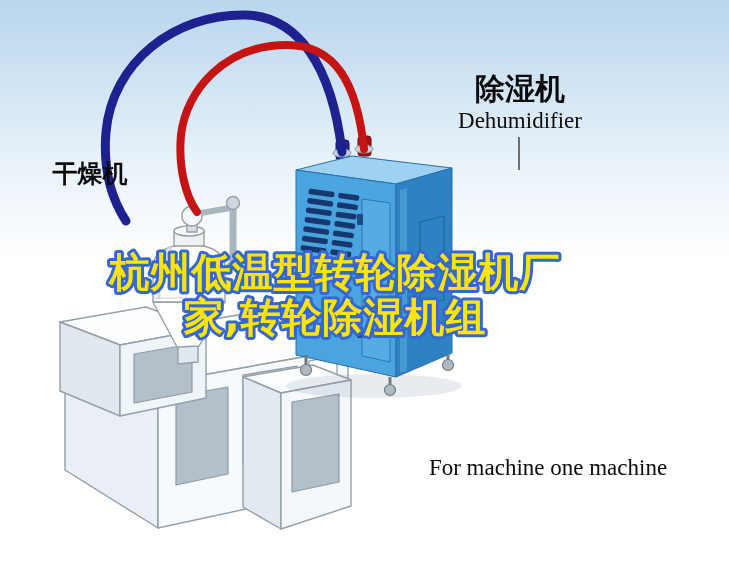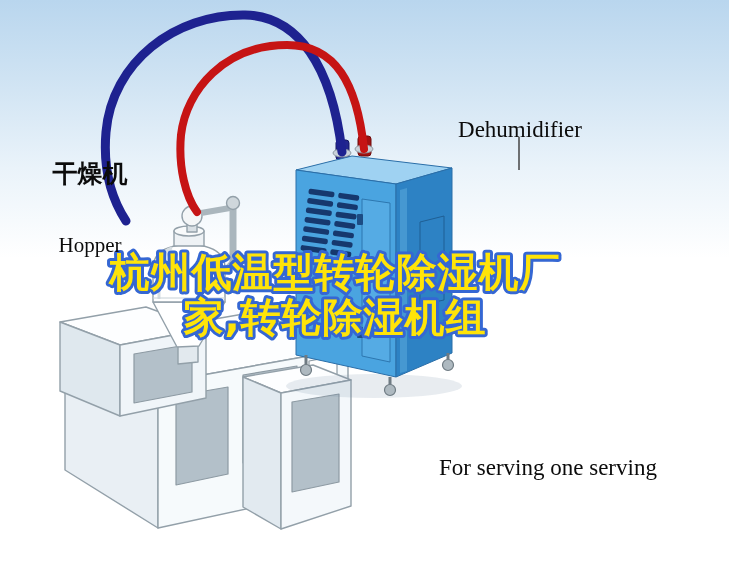--- a/index.html
+++ b/index.html
@@ -4,21 +4,21 @@
 <style>
   html,body{margin:0;padding:0;background:#fff;}
   .stage{
     position:relative;width:729px;height:561px;overflow:hidden;
     background:linear-gradient(180deg,#b9d6ee 0%,#cfe3f3 14%,#eaf3fa 30%,#ffffff 46%,#ffffff 100%);
     font-family:"DejaVu Sans",sans-serif;
   }
   .scene{position:absolute;left:0;top:0;}
   .lbl{position:absolute;text-align:center;color:#0b0b0b;}
   .lbl .cn{font-weight:bold;line-height:1.15;}
-  .lbl .en{font-family:"Liberation Serif",serif;line-height:1.2;margin-top:44px;}
+  .lbl .en{font-family:"Liberation Serif",serif;line-height:1.2;}
   .dehum-lbl{left:436px;top:72px;width:168px;}
   .dehum-lbl .cn{font-size:30px;}
   .dehum-lbl .en{font-size:23px;}
   .hopper-lbl{left:38px;top:160px;width:104px;}
   .hopper-lbl .cn{font-size:25px;font-family:Liberation Serif, serif;}
   .hopper-lbl .en{font-size:21px;}
   .caption-lbl{left:398px;top:449px;width:300px;}
   .caption-lbl .cn{font-size:29px;letter-spacing:1px;}
   .caption-lbl .en{font-size:23px;margin-top:5px;}
   .wm{
@@ -122,25 +122,25 @@
 
     <line x1="519" y1="137" x2="519" y2="170" stroke="#444" stroke-width="1.5"></line>
 
     <g>
       <text class="wm" x="335" y="286" text-anchor="middle" fill="#ffe408">杭州低温型转轮除湿机厂</text>
       <text class="wm" x="335" y="331" text-anchor="middle" fill="#ffe408">家,转轮除湿机组</text>
     </g>
   </svg>
 
   <div class="lbl dehum-lbl">
+    <div class="cn">除湿机</div>
     <div class="en">Dehumidifier</div>
   </div>
 
   <div class="lbl hopper-lbl">
     <div class="cn">干燥机</div>
-    <div class="en">Hopper</div>
   </div>
 
   <div class="lbl caption-lbl">
-    <div class="en">For serving one serving</div>
+    <div class="en">For machine one machine</div>
   </div>
 
 </div>
 
 </body></html>

